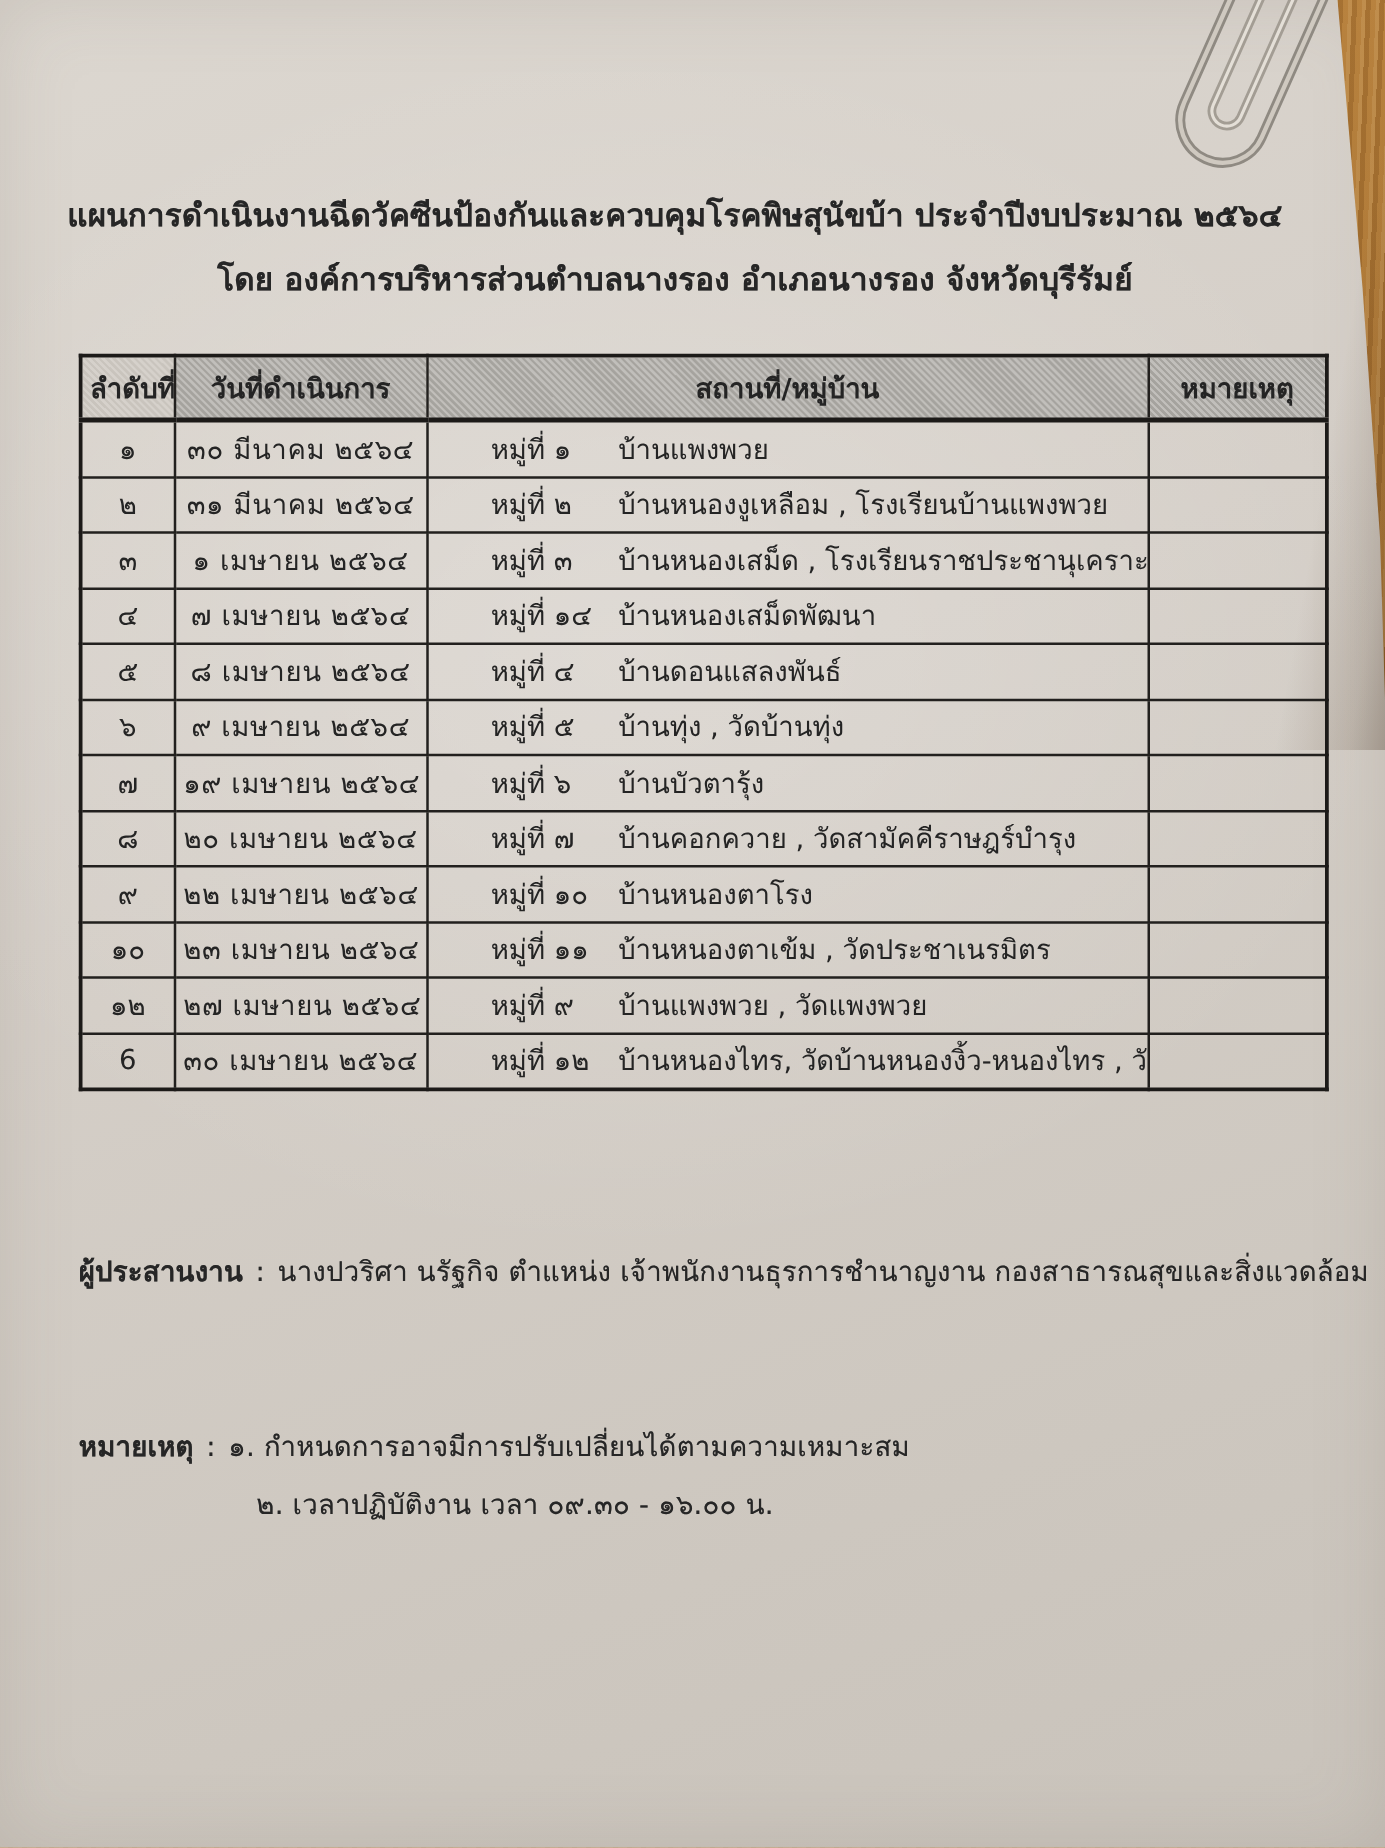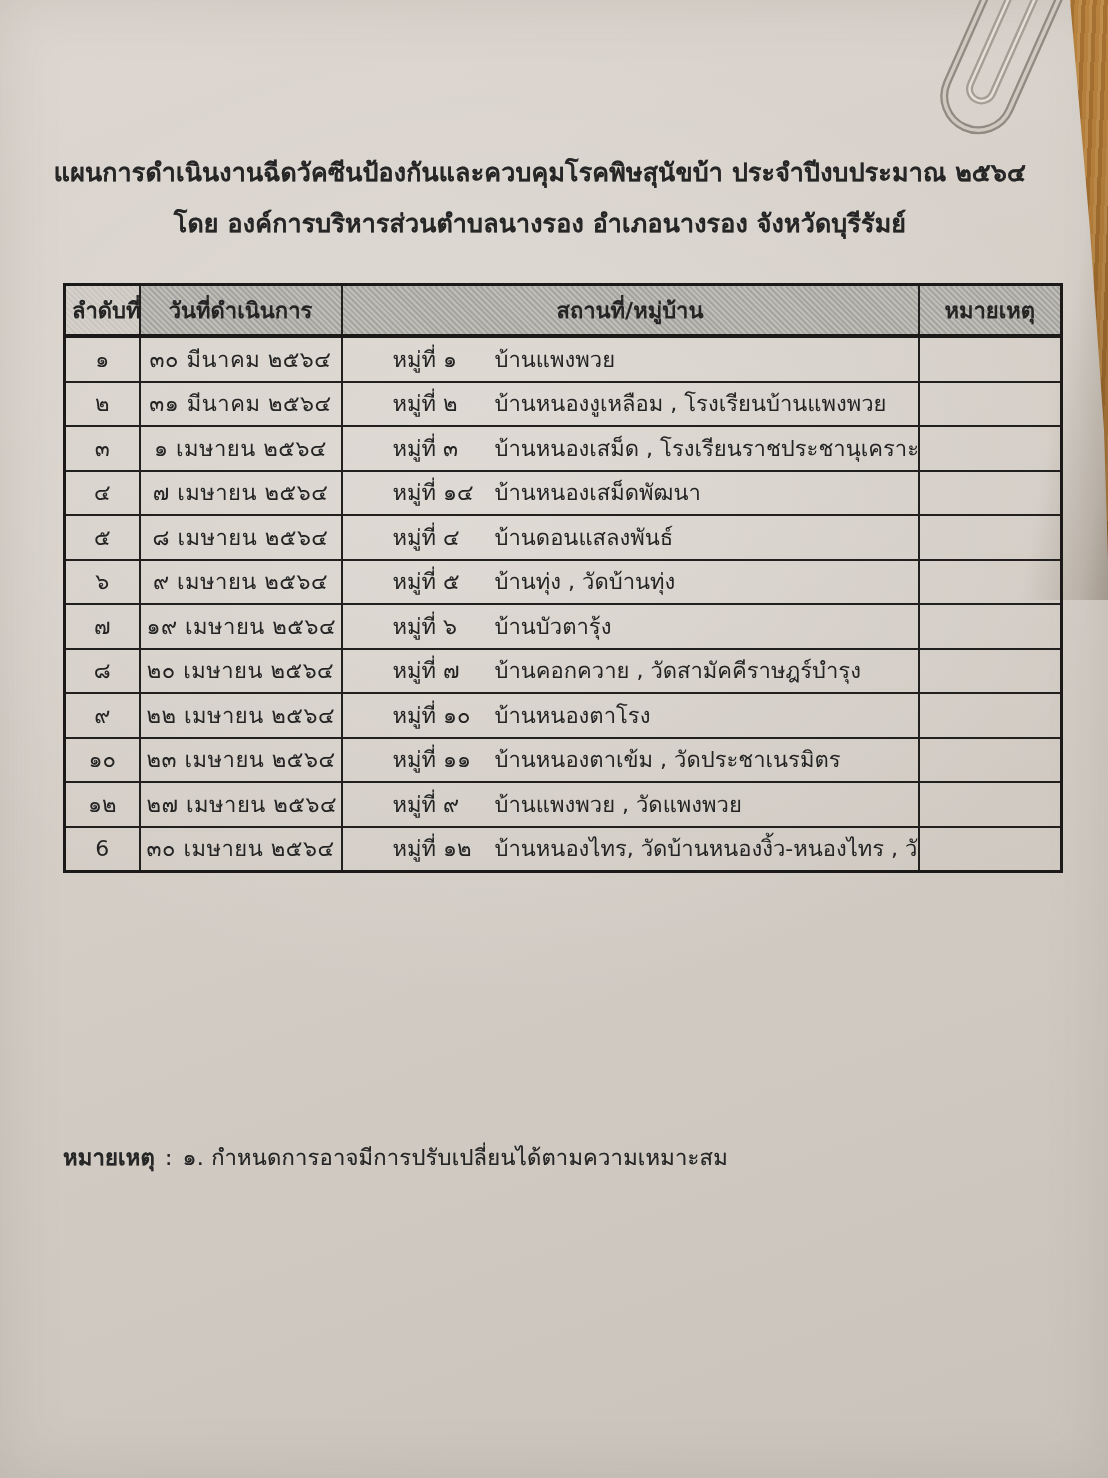--- a/index.html
+++ b/index.html
@@ -216,18 +216,22 @@
       <td class="c-no">6</td>
       <td class="c-date">๓๐  เมษายน  ๒๕๖๔</td>
       <td class="c-place">
         <span class="moo">หมู่ที่  ๑๒</span><span>บ้านหนองไทร, วัดบ้านหนองงิ้ว-หนองไทร , วัดป่ารวมใจ</span>
       </td>
       <td class="c-note"></td>
     </tr>
   </tbody>
   </table>
 
+  <div class="footer-line coord">
+    <span class="coord-label">ผู้ประสานงาน</span><span class="sep">:</span><span>นางปวริศา  นรัฐกิจ   ตำแหน่ง  เจ้าพนักงานธุรการชำนาญงาน  กองสาธารณสุขและสิ่งแวดล้อม</span>
+  </div>
 
   <div class="footer-line notes1">
     <span class="notes-label">หมายเหตุ</span><span class="sep">:</span><span>๑.  กำหนดการอาจมีการปรับเปลี่ยนได้ตามความเหมาะสม</span>
   </div>
+  <div class="footer-line notes2">๒.  เวลาปฏิบัติงาน  เวลา  ๐๙.๓๐ - ๑๖.๐๐  น.</div>
 
 </div>
 
 </body></html>

